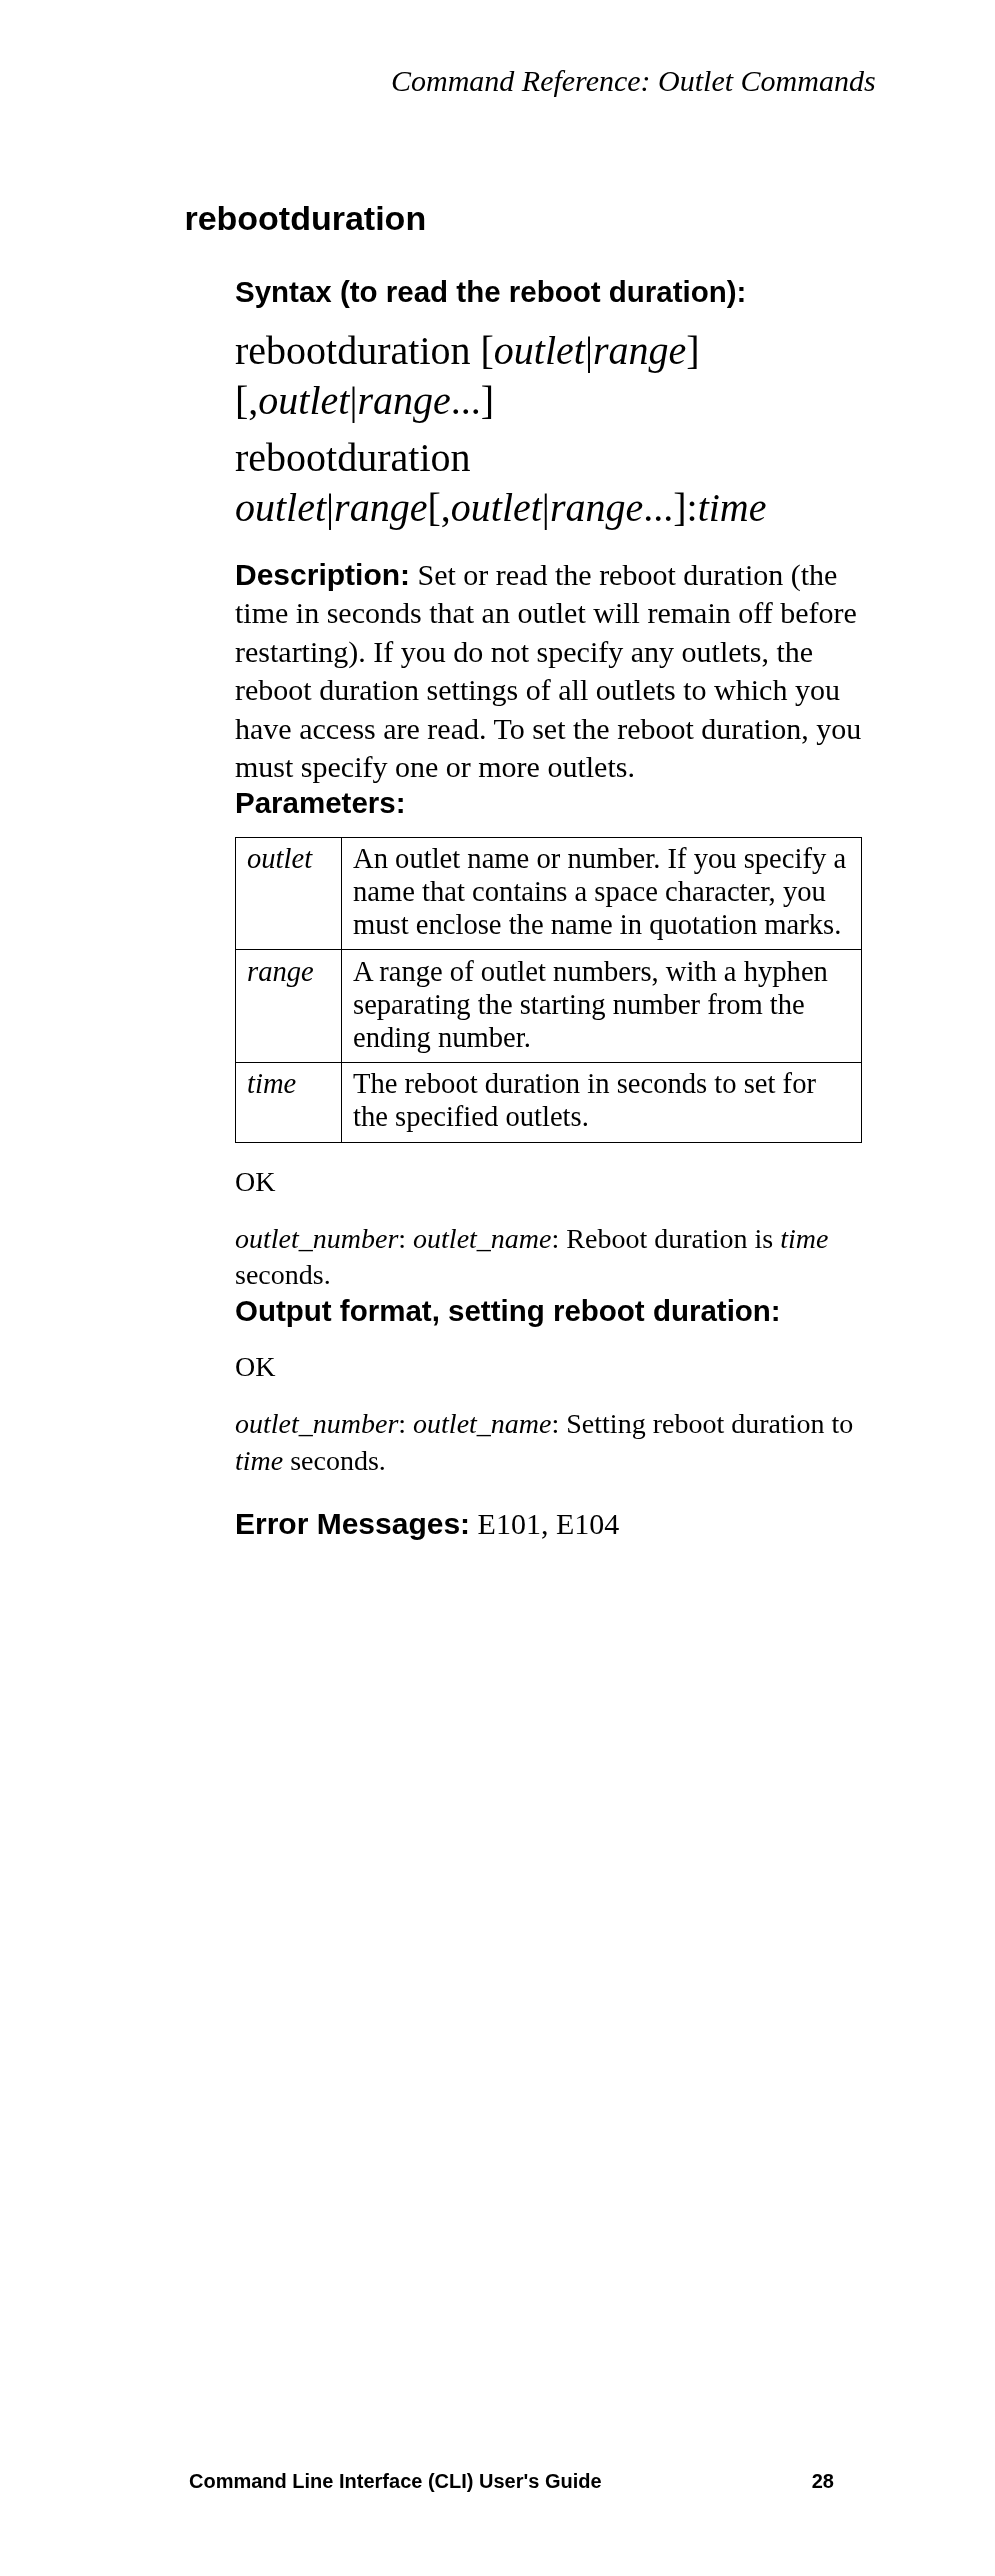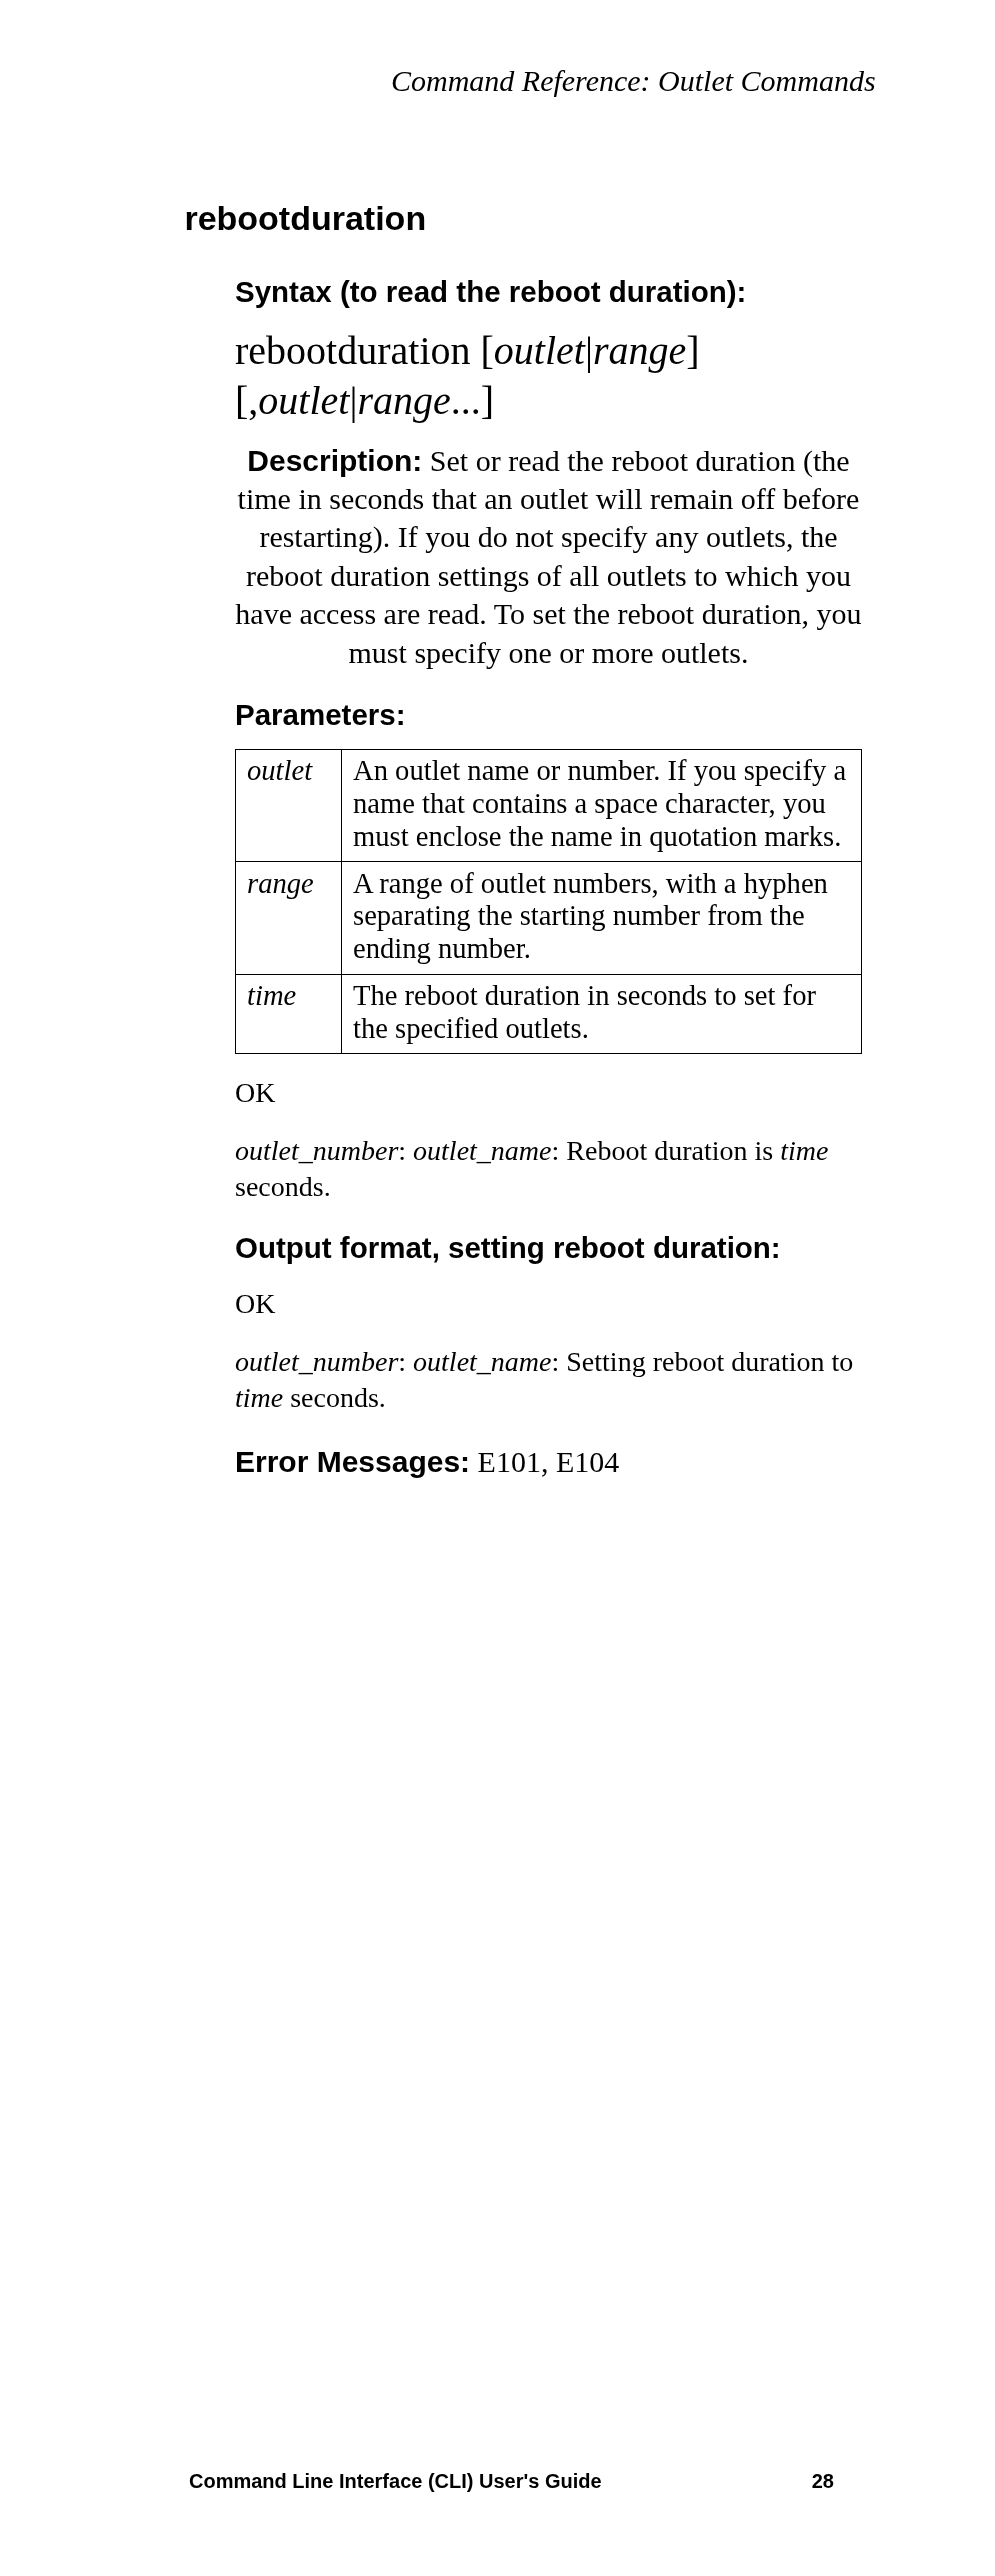--- a/index.html
+++ b/index.html
@@ -33,36 +33,34 @@
     margin-left: -4.6px;
   }
   .content {
     margin-left: 46px;
     width: 627px;
   }
   .subhead {
     font-family: Arial, Helvetica, sans-serif;
     font-weight: bold;
     font-size: 29.5px;
-    margin-top: 26px;
     margin-bottom: 16.6px;
   }
   .body-line {
     font-size: 40px;
     line-height: 1.25;
     margin-bottom: 7.4px;
   }
   .italic {
     font-style: italic;
   }
   .desc-block {
     font-size: 30px;
     line-height: 1.28;
-    margin-top: 16px;
-    text-align: center;
+    margin-top: 23px;
   }
   .desc-lead {
     font-family: Arial, Helvetica, sans-serif;
     font-weight: bold;
   }
   .params-table {
     border-collapse: collapse;
     width: 100%;
     margin-top: 5.5px;
     margin-bottom: 5.5px;
@@ -107,20 +105,23 @@
 
   <div class="cmd-title">rebootduration</div>
 
   <div class="content">
 
     <div class="subhead">Syntax (to read the reboot duration):</div>
     <div class="body-line">
       <span>rebootduration</span> [<span class="italic">outlet</span>|<span class="italic">range</span>][,<span class="italic">outlet</span>|<span class="italic">range</span>...]
     </div>
 
+    <div class="body-line">
+      <span>rebootduration</span> <span class="italic">outlet</span>|<span class="italic">range</span>[,<span class="italic">outlet</span>|<span class="italic">range</span>...]:<span class="italic">time</span>
+    </div>
 
     <div class="desc-block">
       <span class="desc-lead">Description:</span><span> Set or read the reboot duration (the time in seconds that an outlet will remain off before restarting). If you do not specify any outlets, the reboot duration settings of all outlets to which you have access are read. To set the reboot duration, you must specify one or more outlets.</span>
     </div>
 
     <div class="subhead">Parameters:</div>
     <table class="params-table">
       <tbody>
           <tr>
         <td class="key">outlet</td>

